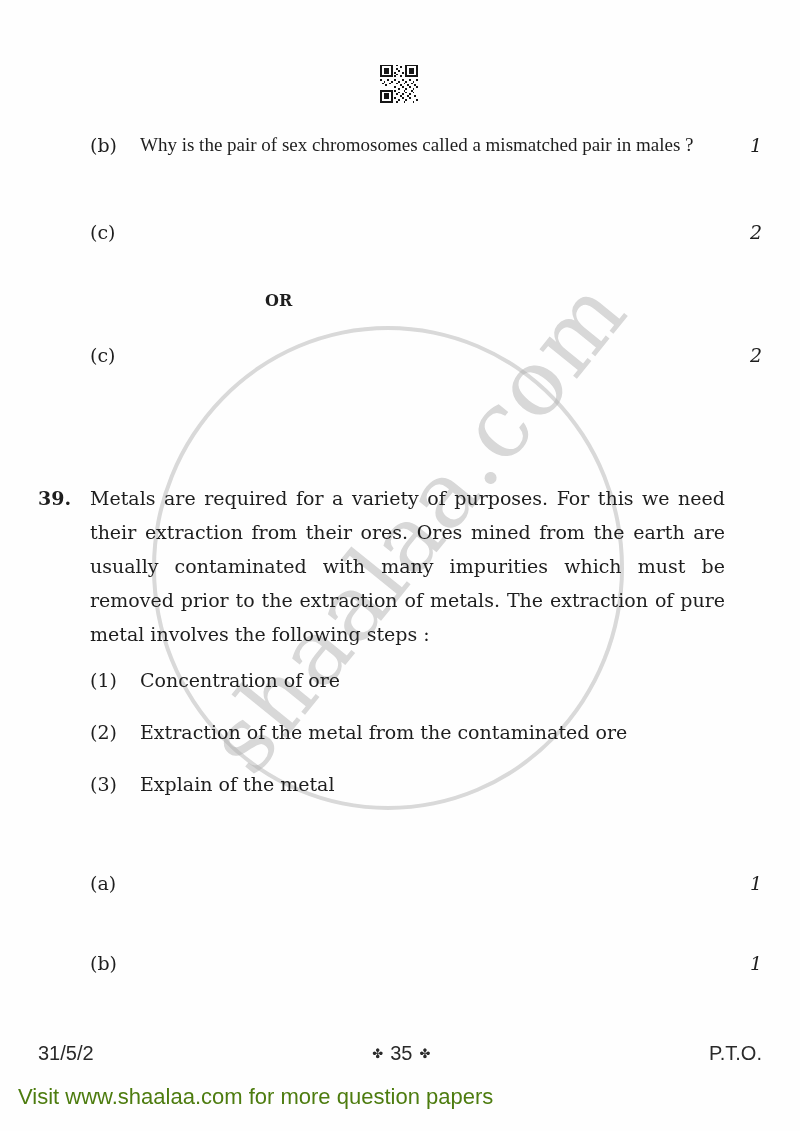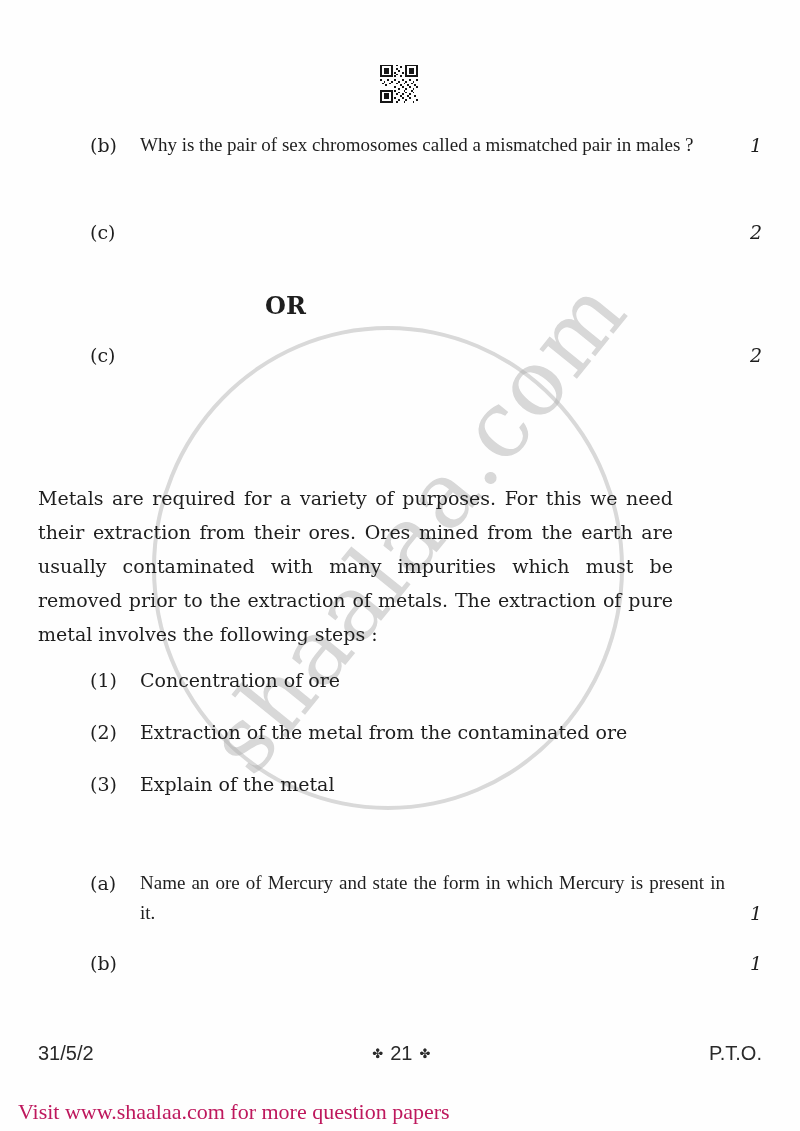--- a/index.html
+++ b/index.html
@@ -61,21 +61,21 @@
     font-size: 19px;
   }
   .lh38 { line-height: 38px; }
   .lh34 { line-height: 34px; }
   .lh30 { line-height: 30px; }
 
   .or-sep {
     position: absolute;
     left: 265px; top: 291px;
     font-weight: bold;
-    font-size: 24px;
+    font-size: 16px;
     z-index: 1;
   }
 
   
   .q39 {
     position: absolute;
     left: 38px; right: 38px; top: 481px;
     display: flex;
     z-index: 1;
     font-size: 19px;
@@ -103,25 +103,24 @@
     font-family: "Liberation Sans", sans-serif;
     font-size: 20px;
     color: #2a2a2a;
     z-index: 1;
   }
   .page-marker { display: flex; align-items: center; gap: 7px; }
   .page-marker .star { font-size: 13px; color: #2a2a2a; }
   .tagline {
     position: absolute;
     left: 18px; top: 1084px;
-    font-family: Liberation Serif, serif;
+    font-family: Liberation Sans, sans-serif;
     font-size: 22px;
-    color: #be185d;
-    z-index: 1;
-    margin-top: 15px;
+    color: #4d7c0f;
+    z-index: 1;
   }
 </style>
 </head>
 <body>
 
 <div class="page">
 
   <div class="wm-circle"></div>
   <div class="wm-text">shaalaa.com</div>
 
@@ -214,52 +213,52 @@
   </div>
 
   <div class="or-sep">OR</div>
 
   <div class="q-row lh38" style="top:336px;">
     <span class="q-label">(c)</span>
     <div class="q-marks">2</div>
   </div>
 
   <div class="q39 lh34">
+    <span class="q-num">39.</span>
     <div class="q-intro">Metals are required for a variety of purposes. For this we need their extraction from their ores. Ores mined from the earth are usually contaminated with many impurities which must be removed prior to the extraction of metals. The extraction of pure metal involves the following steps :</div>
   </div>
 
   <div class="step-row" style="top:669px;">
     <span class="q-label">(1)</span>
     <div class="step-text">Concentration of ore</div>
   </div>
   <div class="step-row" style="top:721px;">
     <span class="q-label">(2)</span>
     <div class="step-text">Extraction of the metal from the contaminated ore</div>
   </div>
   <div class="step-row" style="top:773px;">
     <span class="q-label">(3)</span>
     <div class="step-text">Explain of the metal</div>
   </div>
 
   <div class="q-row lh30" style="top:868px;">
     <span class="q-label">(a)</span>
-    <div class="q-text">Name an ore of Mercury and state the form in which Mercury is present in it.</div>
     <div class="q-marks">1</div>
   </div>
 
   <div class="q-row lh30" style="top:948px;">
     <span class="q-label">(b)</span>
     <div class="q-marks">1</div>
   </div>
 
   <div class="footer">
     <span>31/5/2</span>
     <span class="page-marker">
       <span class="star">✤</span>
-      <span>21</span>
+      <span>35</span>
       <span class="star">✤</span>
     </span>
     <span>P.T.O.</span>
   </div>
 
   <div class="tagline">Visit www.shaalaa.com for more question papers</div>
 
 </div>
 
 </body></html>

